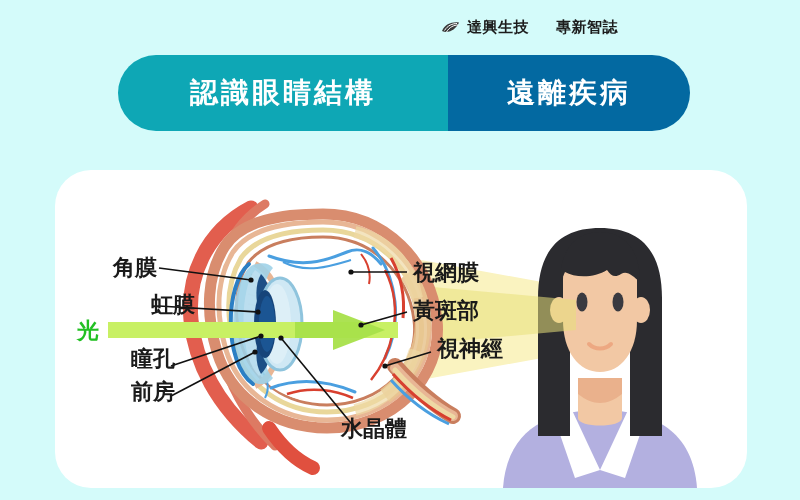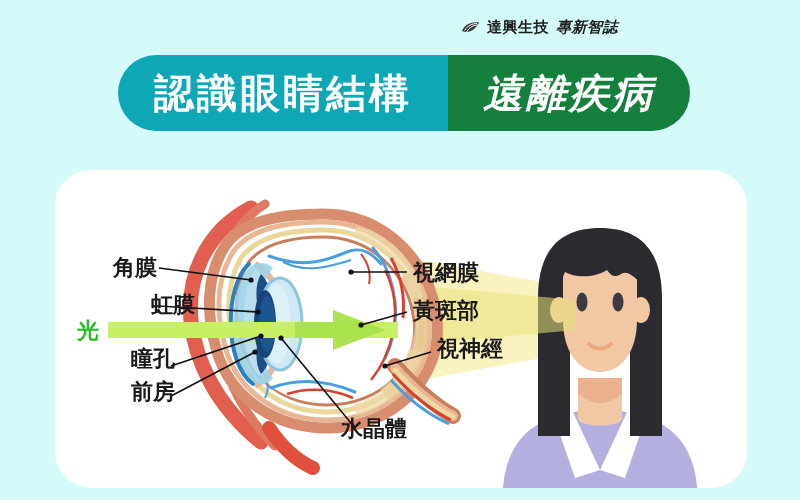--- a/index.html
+++ b/index.html
@@ -29,21 +29,21 @@
     display: flex;
     align-items: center;
     gap: 7px;
     font-size: 15px;
     font-weight: bold;
     color: #1c1c1c;
     letter-spacing: 0.5px;
   }
   .brand-mark { display: block; width: 19px; height: 14px; }
   .brand-name { white-space: nowrap; }
-  .brand-tag { white-space: nowrap; margin-left: 0; font-style: italic; }
+  .brand-tag { white-space: nowrap; margin-left: 20px; }
 
   
   .banner {
     position: absolute;
     left: 118px;
     top: 55px;
     width: 572px;
     height: 76px;
     display: flex;
     border-radius: 38px;
@@ -53,27 +53,26 @@
     display: flex;
     align-items: center;
     justify-content: center;
     height: 100%;
   }
   .banner-left {
     background: #0ea7b5;
     width: 330px;
   }
   .banner-right {
-    background: #15803d;
+    background: #0369a1;
     width: 242px;
-    font-style: italic;
   }
   .banner-text {
     color: #ffffff;
-    font-size: 40px;
+    font-size: 28px;
     font-weight: bold;
     letter-spacing: 3px;
     line-height: 1;
     white-space: nowrap;
   }
 
   
   .card {
     position: absolute;
     left: 55px;

